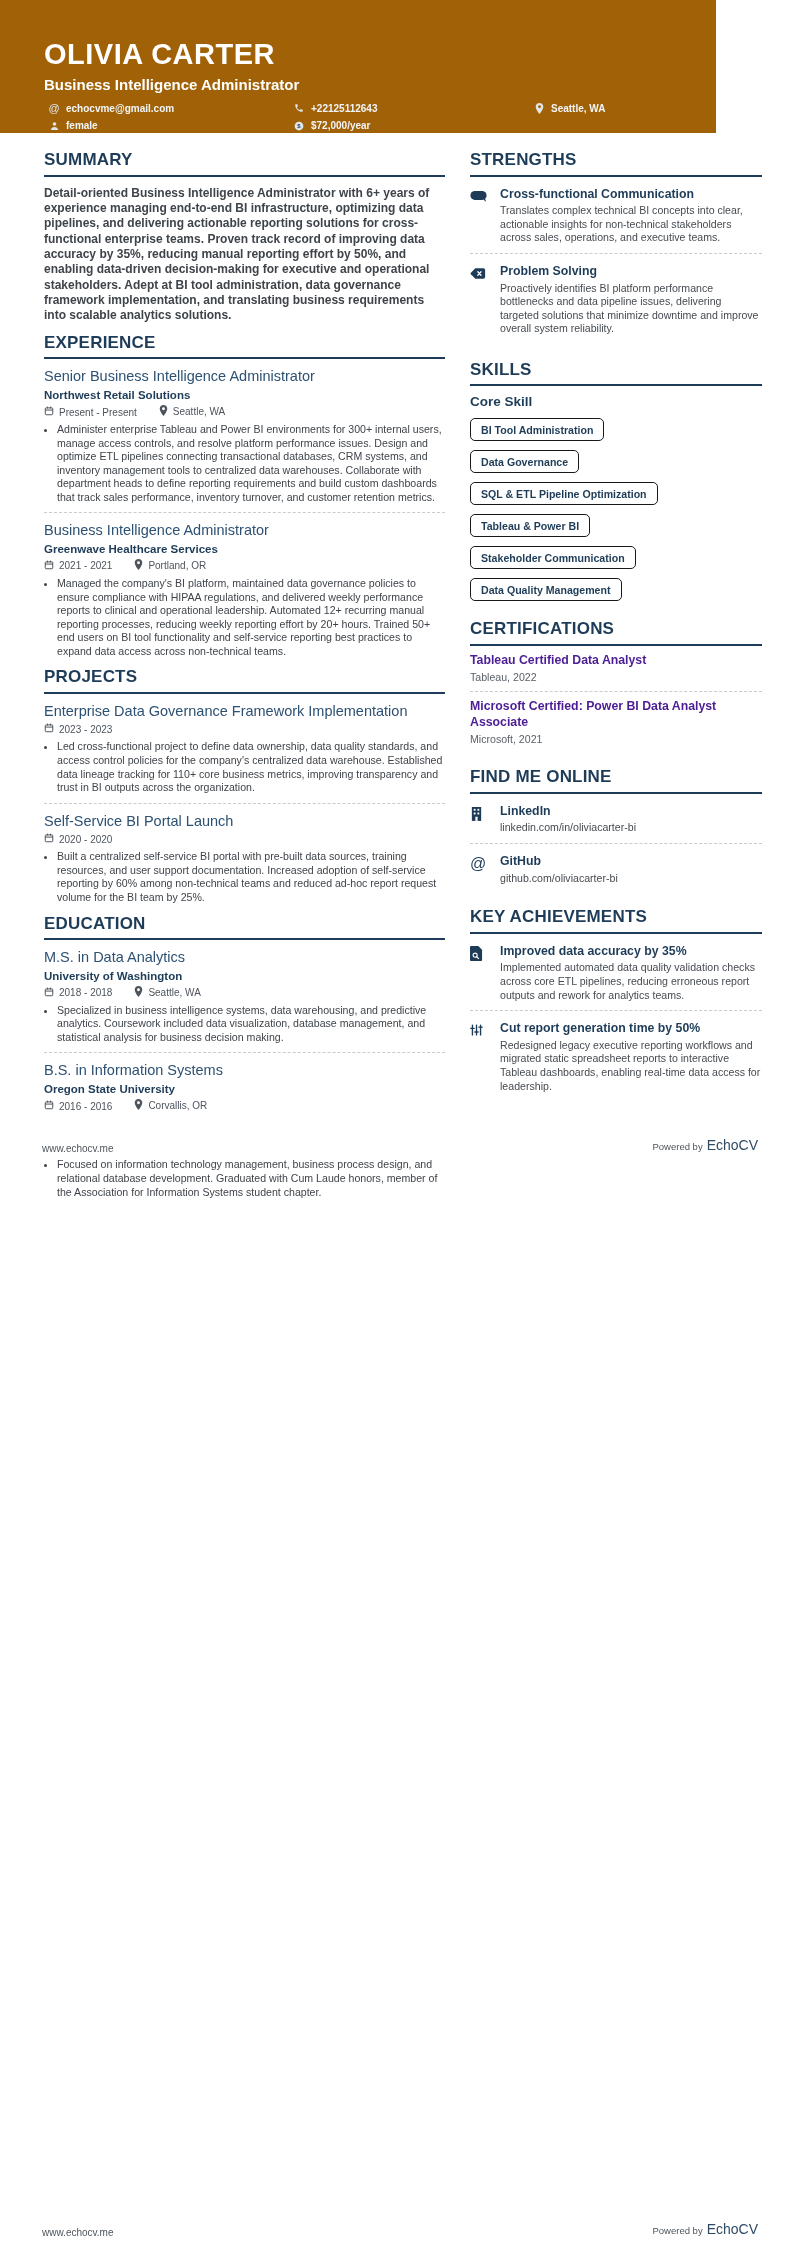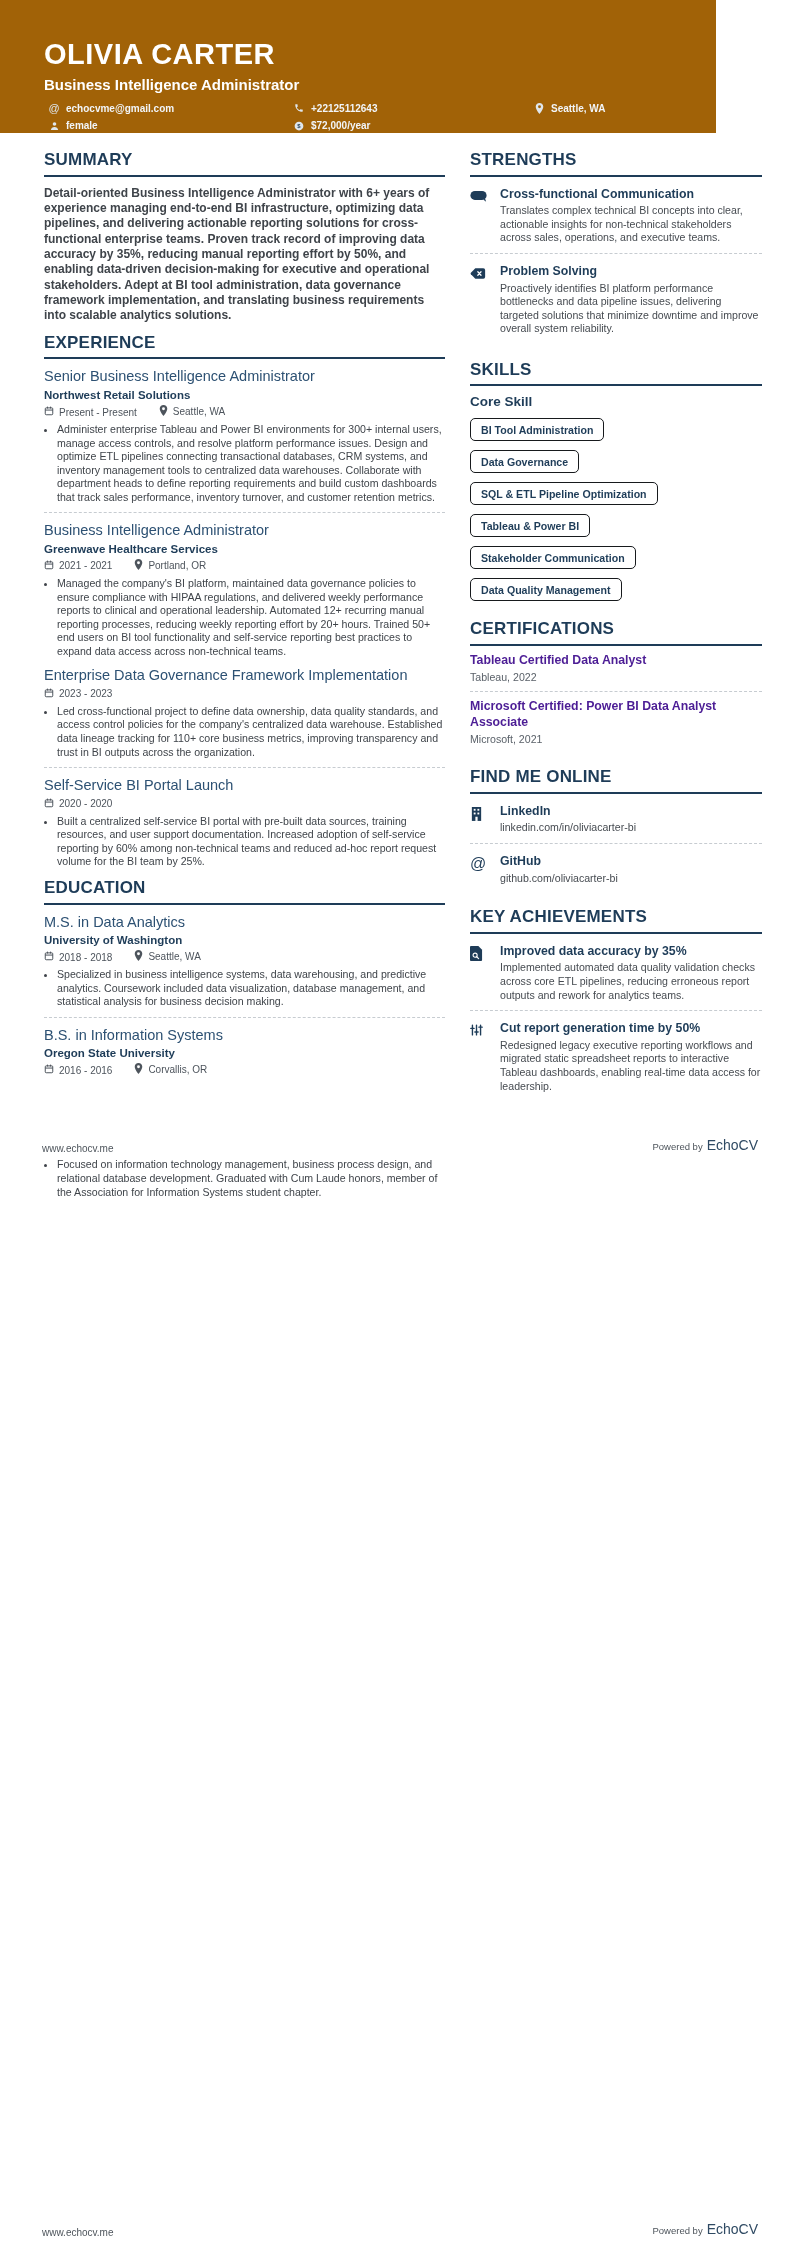--- a/index.html
+++ b/index.html
@@ -163,20 +163,21 @@
             <span>Portland, OR</span>
           </span>
       </div>
       <ul class="bullets">
           <li>Managed the company's BI platform, maintained data governance policies to ensure compliance with HIPAA regulations, and delivered weekly performance reports to clinical and operational leadership. Automated 12+ recurring manual reporting processes, reducing weekly reporting effort by 20+ hours. Trained 50+ end users on BI tool functionality and self-service reporting best practices to expand data access across non-technical teams.</li>
         </ul>
     </div>
   </section>
 
   <section class="sec">
+    <h2 class="sec-h">PROJECTS</h2>
 
     <div>
       <div class="jtitle">Enterprise Data Governance Framework Implementation</div>
       <div class="meta">
         <span class="m">
             <span><svg width="10" height="10" viewBox="0 0 16 16" fill="none" stroke="currentColor" stroke-width="1.6">
                 <rect x="2" y="3" width="12" height="11" rx="1.5"></rect>
                 <path d="M2 6.5h12M5.5 1v3M10.5 1v3"></path>
               </svg></span>
             <span>2023 - 2023</span>

